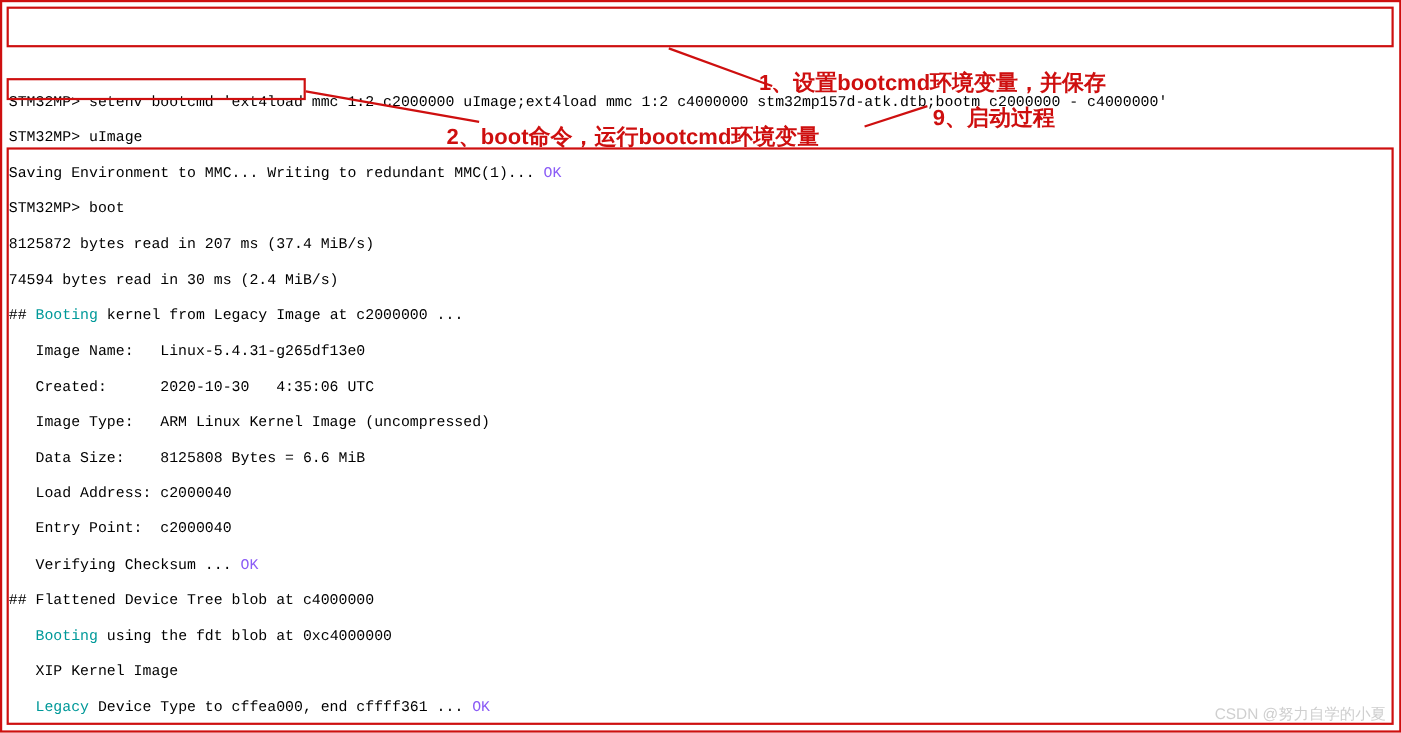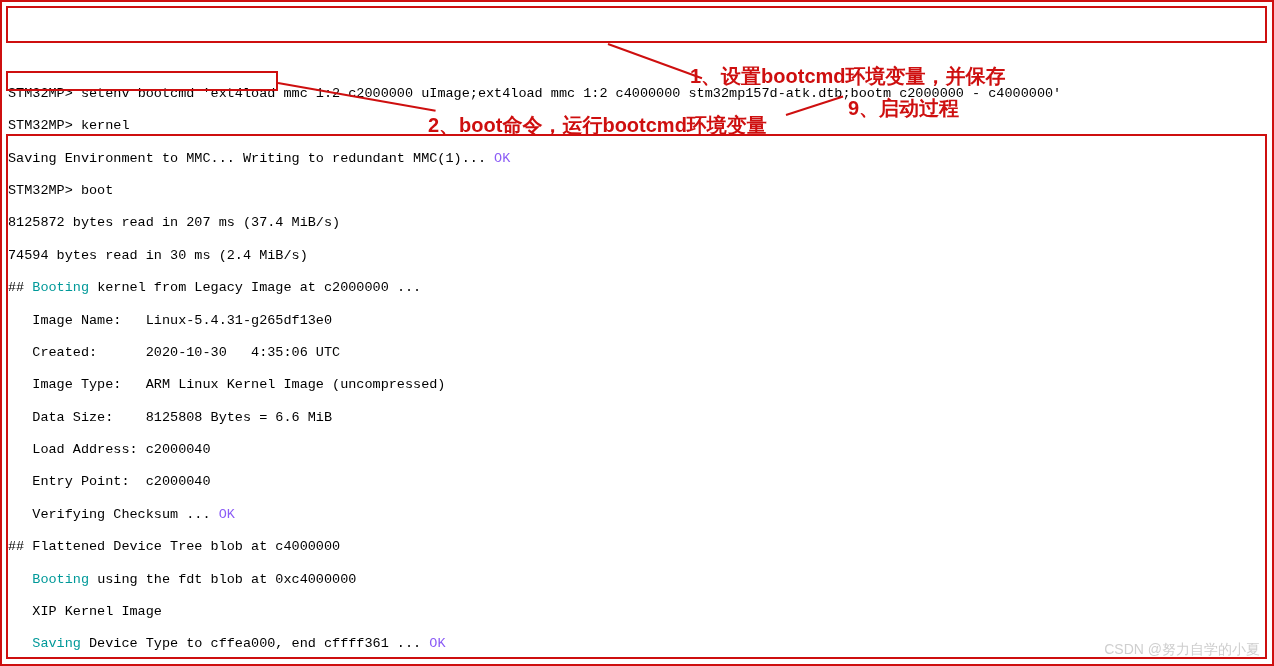--- a/index.html
+++ b/index.html
@@ -50,37 +50,37 @@
     margin-left: 16px;
   }
 </style>
 </head>
 <body>
 
 
 
 
 <span class="line"><span>STM32MP&gt;</span> <span>setenv bootcmd 'ext4load mmc 1:2 c2000000 uImage;ext4load mmc 1:2 c4000000 stm32mp157d-atk.dtb;bootm c2000000 - c4000000'</span></span>
-<span class="line"><span>STM32MP&gt;</span> <span>kernel</span></span>
+<span class="line"><span>STM32MP&gt;</span> <span>uImage</span></span>
 <span class="line"><span>Saving Environment to MMC... Writing to redundant MMC(1)... </span><span class="green">OK</span></span>
 <span class="line"><span>STM32MP&gt;</span> <span>boot</span></span>
 <span class="line"><span>8125872 bytes read in 207 ms (37.4 MiB/s)</span></span>
 <span class="line"><span>74594 bytes read in 30 ms (2.4 MiB/s)</span></span>
 <span class="line"><span>## </span><span class="cyan">Booting</span><span> kernel from Legacy Image at c2000000 ...</span></span>
 <span class="line">   Image Name:   Linux-5.4.31-g265df13e0</span>
 <span class="line">   Created:      2020-10-30   4:35:06 UTC</span>
 <span class="line">   Image Type:   ARM Linux Kernel Image (uncompressed)</span>
 <span class="line">   Data Size:    8125808 Bytes = 6.6 MiB</span>
 <span class="line">   Load Address: c2000040</span>
 <span class="line">   Entry Point:  c2000040</span>
 <span class="line"><span>   Verifying Checksum ... </span><span class="green">OK</span></span>
 <span class="line">## Flattened Device Tree blob at c4000000</span>
 <span class="line"><span>   </span><span class="cyan">Booting</span><span> using the fdt blob at 0xc4000000</span></span>
 <span class="line">   XIP Kernel Image</span>
-<span class="line"><span>   </span><span class="cyan">Saving</span><span> Device Type to cffea000, end cffff361 ... </span><span class="green">OK</span></span>
+<span class="line"><span>   </span><span class="cyan">Legacy</span><span> Device Type to cffea000, end cffff361 ... </span><span class="green">OK</span></span>
 
 
 
 
 
 
 
 
 
 
@@ -91,21 +91,21 @@
 
 
 
 
 <div class="box-red" style="left:4px; top:4px; width:1261px; height:37px;"></div>
 <div class="box-red" style="left:4px; top:69px; width:272px; height:20px;"></div>
 <div class="box-red" style="left:4px; top:132px; width:1261px; height:525px;"></div>
 
 
 <div class="annot" style="left:688px; top:62px;">1、设置bootcmd环境变量，并保存</div>
-<div class="annot" style="left:426px; top:94px;margin-top:17px;">2、boot命令，运行bootcmd环境变量</div>
+<div class="annot" style="left:404px; top:94px;margin-top:17px;">2、boot命令，运行bootcmd环境变量</div>
 <div class="annot" style="left:846px; top:94px;">9、启动过程</div>
 
 
 <div class="annot-line" style="left:606px; top:41px; width:100px; transform:rotate(20deg);"></div>
 <div class="annot-line" style="left:276px; top:80px; width:160px; transform:rotate(10deg);"></div>
 <div class="annot-line" style="left:784px; top:112px; width:60px; transform:rotate(-18deg);"></div>
 
 <div class="watermark">CSDN @努力自学的小夏</div>
 
 

